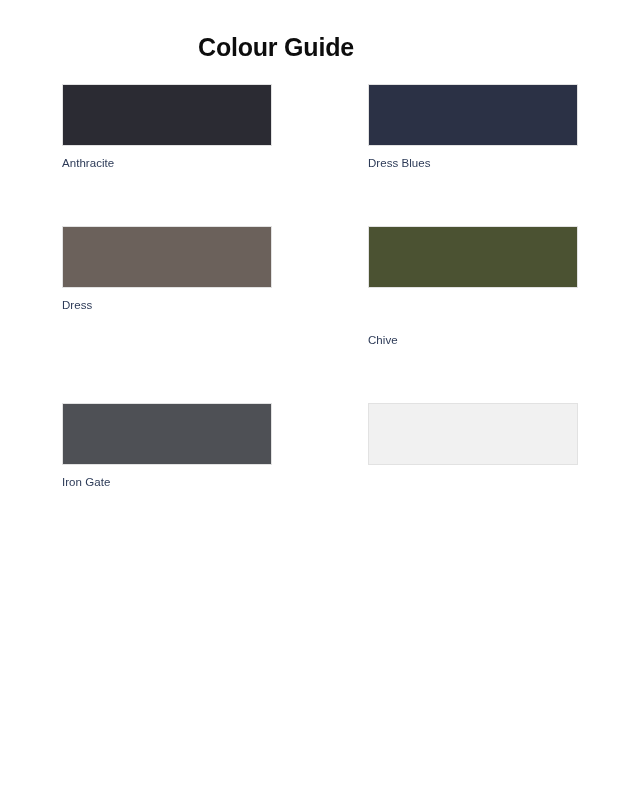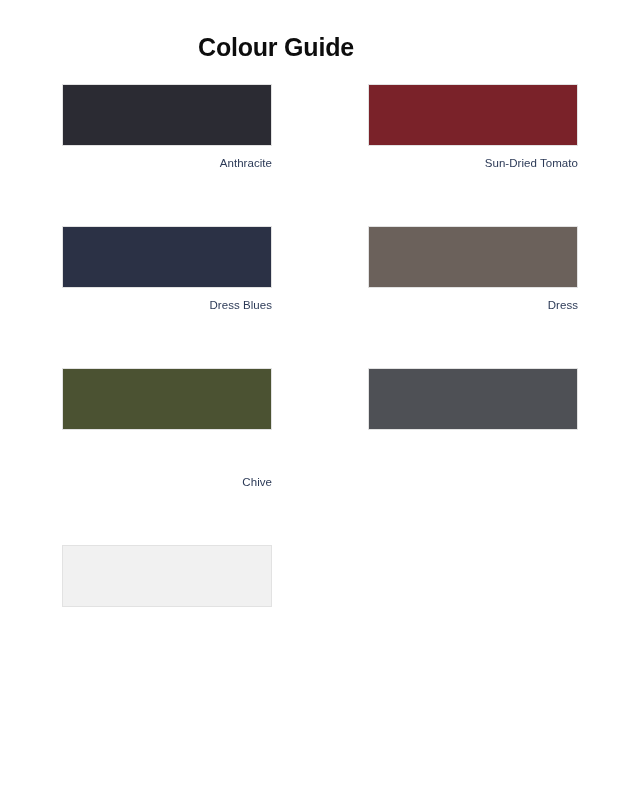--- a/index.html
+++ b/index.html
@@ -51,59 +51,55 @@
     box-sizing: border-box;
   }
   .swatch-label {
     margin-top: 10px;
     font-family: "Liberation Sans", sans-serif;
     font-size: 11.5px;
     font-weight: normal;
     color: #2c3a57;
     letter-spacing: 0.05px;
     line-height: 14px;
-    text-align: right;
   }
 </style>
 </head>
 <body style="background: rgb(255, 255, 255);">
 
 <div class="page">
 
   <h1 class="page-title" style="color: rgb(13, 13, 13);">Colour Guide</h1>
 
   <div class="swatch-grid">
 
     <div class="swatch-cell">
       <div class="swatch-chip" style="background-color: rgb(43, 43, 51); border-color: rgb(226, 226, 226);"></div>
       <div class="swatch-label" style="color: rgb(44, 58, 87);">Anthracite</div>
     </div>
 
-    <div class="swatch-cell">
-      <div class="swatch-chip" style="background-color: rgb(122, 34, 41); border-color: rgb(226, 226, 226);"></div>
-      <div class="swatch-label" style="color: rgb(44, 58, 87);">Sun-Dried Tomato</div>
-    </div>
 
     <div class="swatch-cell">
       <div class="swatch-chip" style="background-color: rgb(43, 49, 69); border-color: rgb(226, 226, 226);"></div>
       <div class="swatch-label" style="color: rgb(44, 58, 87);">Dress Blues</div>
     </div>
 
     <div class="swatch-cell">
       <div class="swatch-chip" style="background-color: rgb(107, 97, 91); border-color: rgb(226, 226, 226);"></div>
       <div class="swatch-label" style="color: rgb(44, 58, 87);">Dress</div>
     </div>
 
     <div class="swatch-cell">
       <div class="swatch-chip" style="background-color: rgb(75, 82, 50); border-color: rgb(226, 226, 226);"></div>
       <div class="swatch-label" style="color: rgb(44, 58, 87); margin-top: 45px;">Chive</div>
     </div>
 
     <div class="swatch-cell">
       <div class="swatch-chip" style="background-color: rgb(78, 80, 85); border-color: rgb(226, 226, 226);"></div>
+      <div class="swatch-label" style="color: rgb(44, 58, 87);">Iron Gate</div>
     </div>
 
 
     <div class="swatch-cell">
       <div class="swatch-chip" style="background-color: rgb(241, 241, 241); border-color: rgb(226, 226, 226);"></div>
     </div>
 
   </div>
 </div>
 

